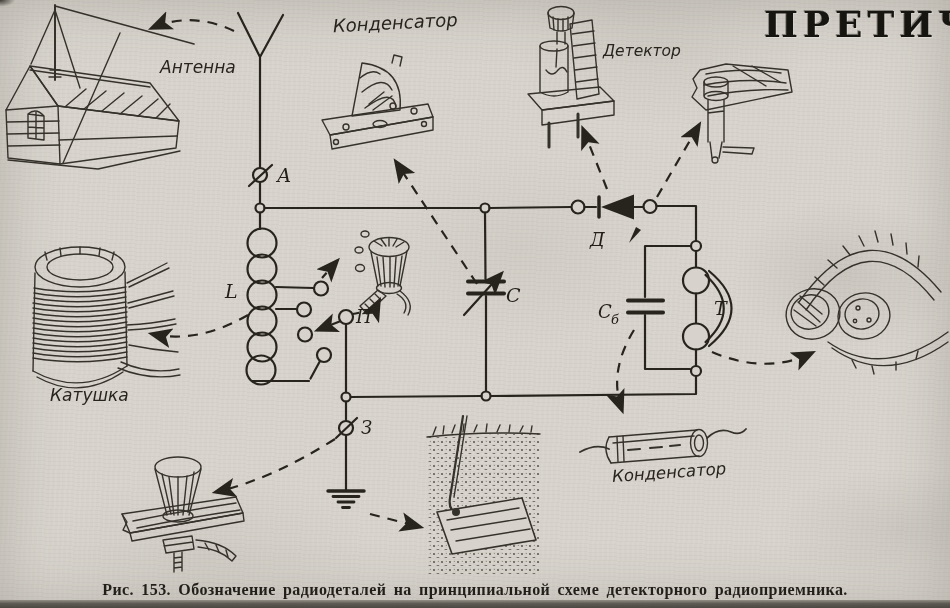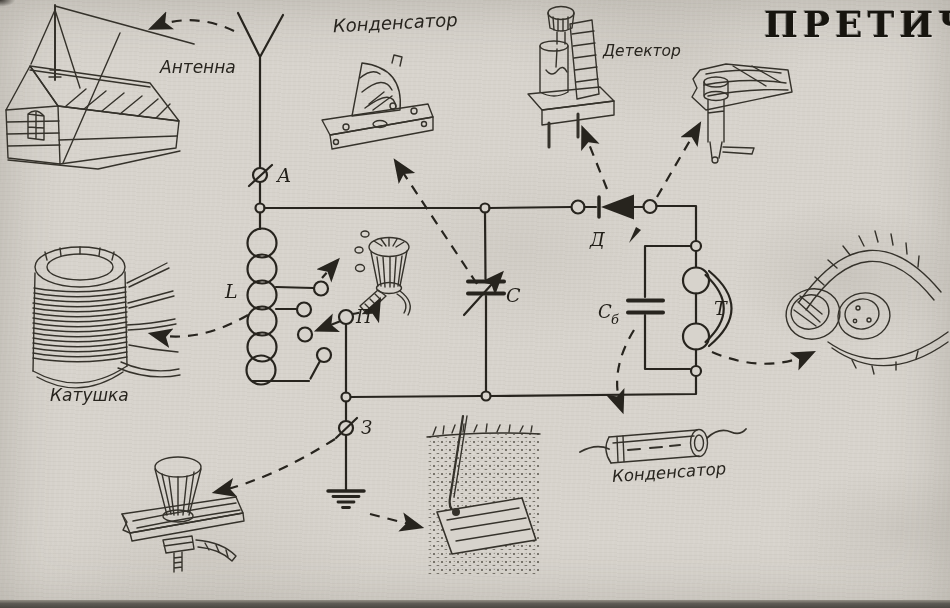--- a/index.html
+++ b/index.html
@@ -324,16 +324,17 @@
     <text class="lbl-letter" x="506" y="302" font-size="19">С</text>
     <text class="lbl-letter" x="590" y="246" font-size="18">Д</text>
     <text class="lbl-letter" x="598" y="318" font-size="18">С</text>
     <text class="lbl-letter" x="611" y="324" font-size="13">б</text>
     <text class="lbl-letter" x="714" y="315" font-size="19">Т</text>
     <text class="lbl-letter" x="361" y="434" font-size="18">З</text>
   </g>
 </svg>
 
 <div class="watermark">ПРЕТИЧ</div>
+<div class="caption">Рис. 153. Обозначение радиодеталей на принципиальной схеме детекторного радиоприемника.</div>
 <div class="edge-bottom"></div>
 <div class="corner-nick"></div>
 
 </div>
 
 </body></html>

